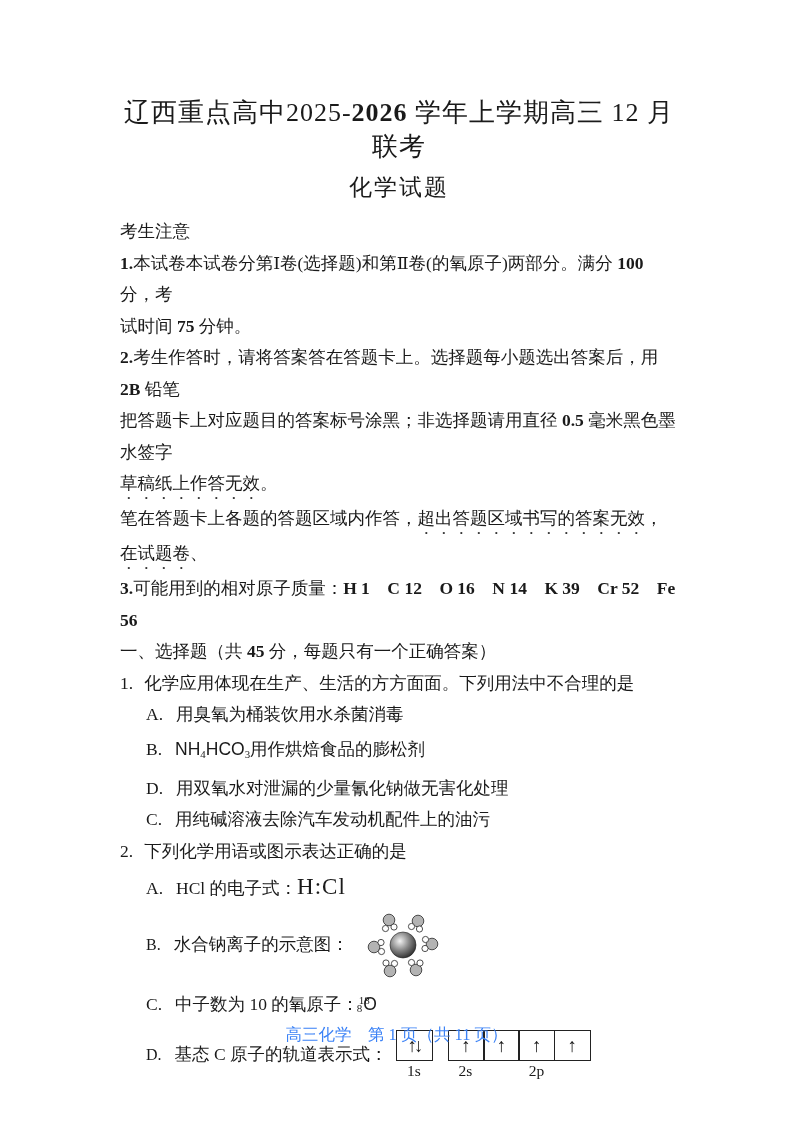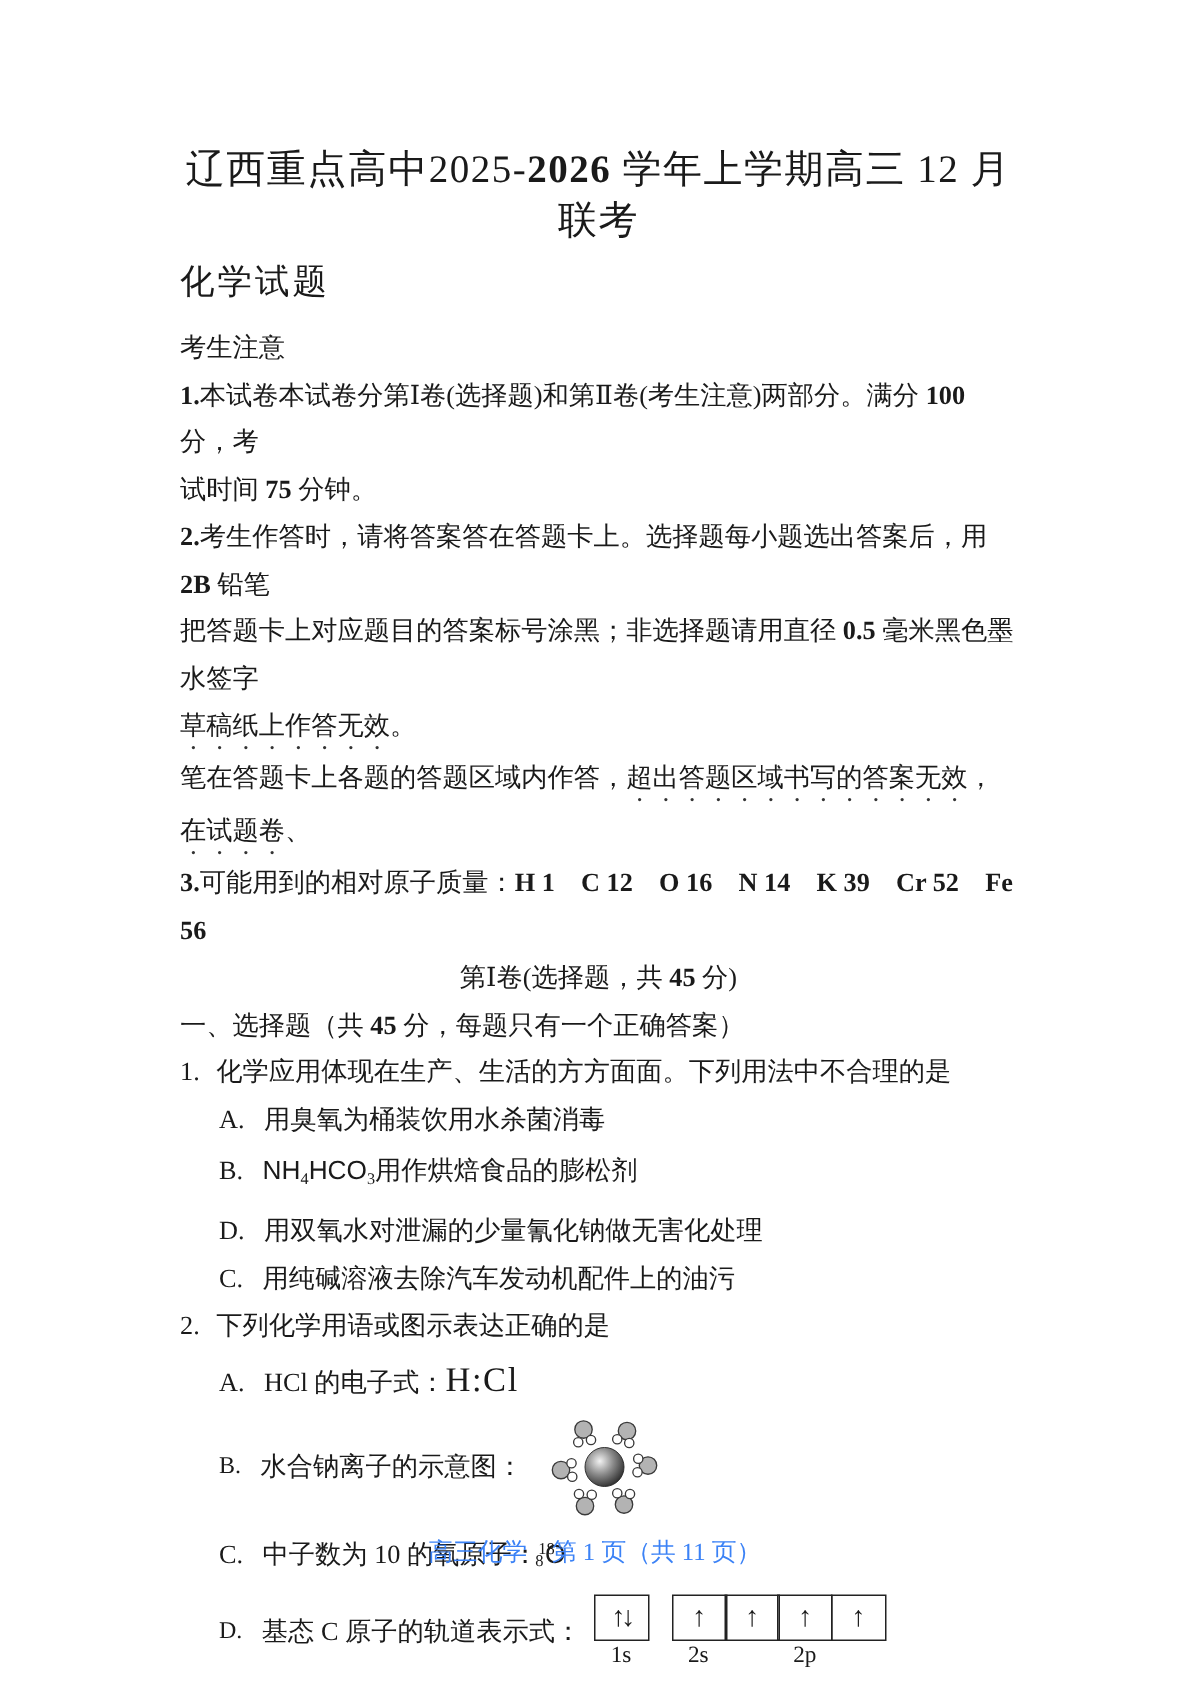--- a/index.html
+++ b/index.html
@@ -3,21 +3,21 @@
 <meta charset="utf-8">
 <style>
   html,body{margin:0;padding:0;background:#e8e8e8;}
   .page{
     width:793px;height:1122px;position:relative;margin:0 auto;
     background:#ffffff;overflow:hidden;color:#1a1a1a;
     font-family:"Liberation Serif","DejaVu Serif",serif;
   }
   .content{position:absolute;left:120px;top:96px;width:558px;}
   .title1{text-align:center;font-size:26px;line-height:34px;letter-spacing:1px;}
-  .title2{font-size:23px;line-height:32px;margin-top:8px;letter-spacing:2px;}
+  .title2{text-align:center;font-size:23px;line-height:32px;margin-top:8px;letter-spacing:2px;}
   .line{font-size:17.5px;line-height:31.5px;}
   .notice-header{margin-top:12px;}
   .center-line{text-align:center;}
   .qstem{margin-top:0;}
   .qnum{margin-right:11px;}
   .option{padding-left:26px;}
   .opt-label{margin-right:13px;}
   .opt-flex{display:flex;align-items:center;}
   .footer{position:absolute;left:0;right:0;top:1024px;text-align:center;font-size:16.5px;color:#3b82f6;}
 
@@ -59,29 +59,28 @@
 </head>
 <body>
 
 <div class="page">
   <div class="content">
 
     <div class="title1"><span>辽西重点高中</span><span>2025-</span><span class="sg-b">2026</span><span> 学年上学期高三 </span><span>12</span><span> 月联考</span></div>
     <div class="title2">化学试题</div>
 
     <div class="line notice-header">考生注意</div>
-    <div class="line"><span class="sg-b">1.</span><span>本试卷本试卷分第Ⅰ卷(选择题)和第Ⅱ卷(考生注意)两部分。满分 </span><span class="sg-b">100</span><span> 分，考</span></div>
+    <div class="line"><span class="sg-b">1.</span><span>本试卷本试卷分第Ⅰ卷(选择题)和第Ⅱ卷(的氧原子)两部分。满分 </span><span class="sg-b">100</span><span> 分，考</span></div>
     <div class="line"><span>试时间 </span><span class="sg-b">75</span><span> 分钟。</span></div>
     <div class="line"><span class="sg-b">2.</span><span>考生作答时，请将答案答在答题卡上。选择题每小题选出答案后，用 </span><span class="sg-b">2B</span><span> 铅笔</span></div>
     <div class="line"><span>把答题卡上对应题目的答案标号涂黑；非选择题请用直径 </span><span class="sg-b">0.5</span><span> 毫米黑色墨水签字</span></div>
     <div class="line"><span class="sg-dots">草稿纸上作答无效</span><span>。</span></div>
     <div class="line"><span>笔在答题卡上各题的答题区域内作答，</span><span class="sg-dots">超出答题区域书写的答案无效，在试题卷、</span></div>
     <div class="line"><span class="sg-b">3.</span><span>可能用到的相对原子质量：</span><span class="sg-b">H 1 C 12 O 16 N 14 K 39 Cr 52 Fe 56</span></div>
 
-    <div class="line center-line"><span>第Ⅰ卷(选择题，共 </span><span class="sg-b">45</span><span> 分)</span></div>
     <div class="line"><span>一、选择题（共 </span><span class="sg-b">45</span><span> 分，每题只有一个正确答案）</span></div>
 
     <div>
       <div class="line qstem">
         <span class="qnum">1.</span><span><span>化学应用体现在生产、生活的方方面面。下列用法中不合理的是</span></span>
       </div>
       <div class="line option">
         <span class="opt-label">A.</span><span><span>用臭氧为桶装饮用水杀菌消毒</span></span>
       </div>
       <div class="line option tall">

